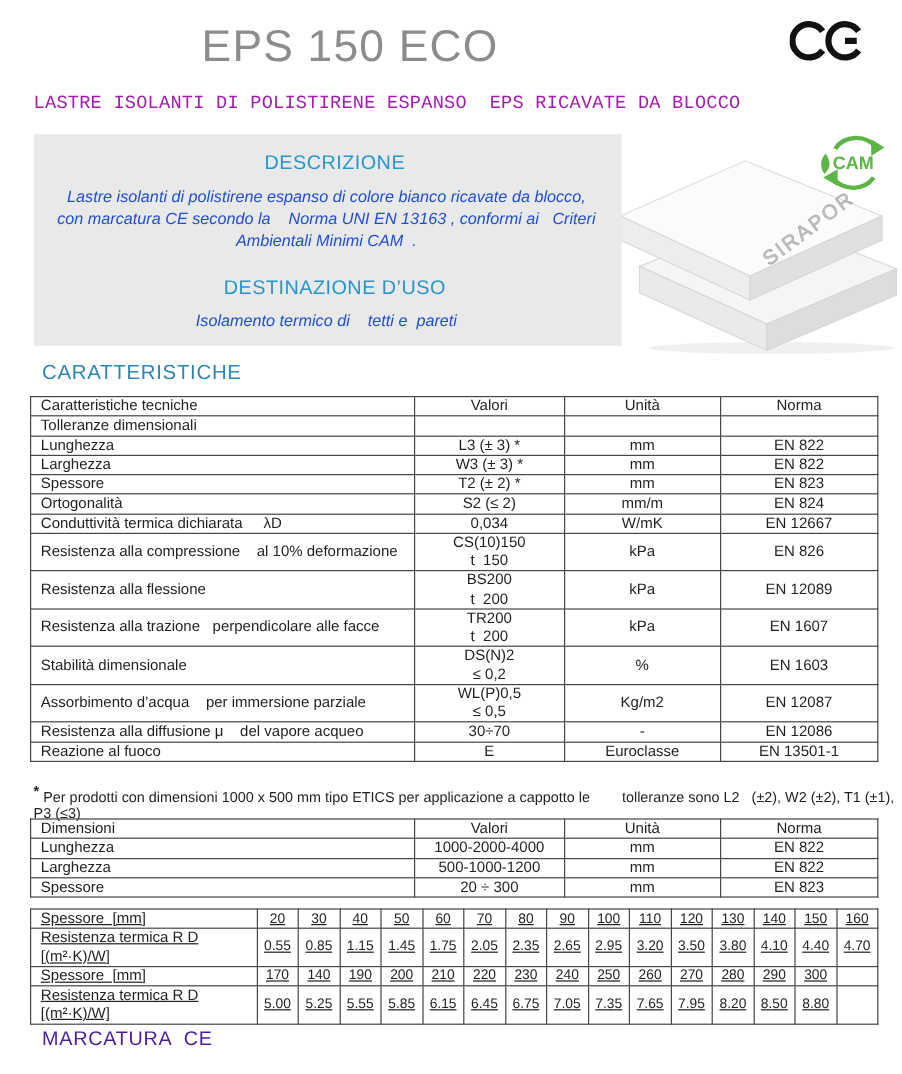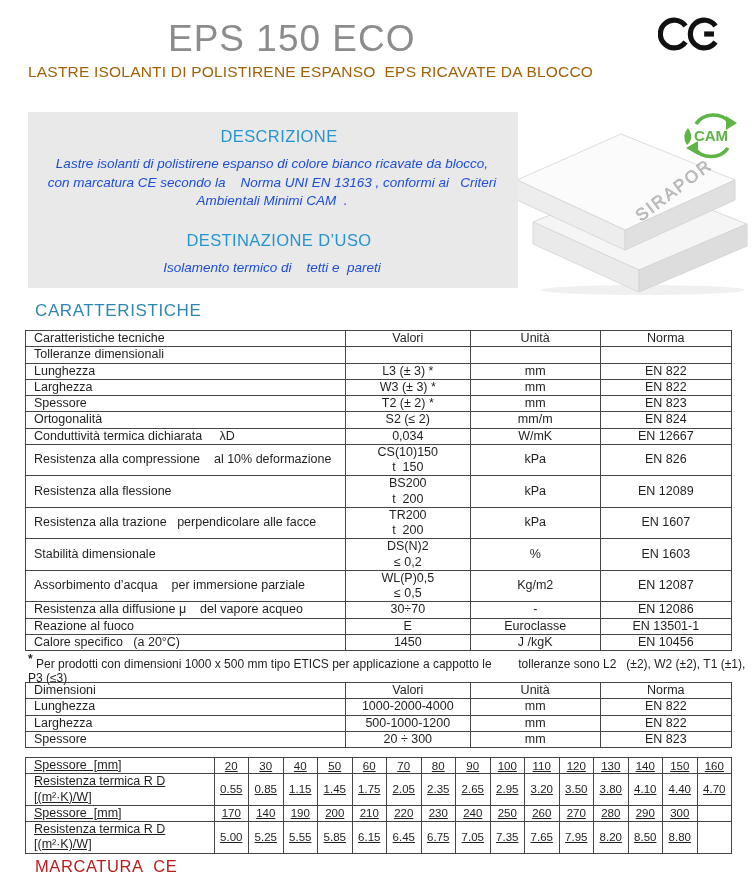--- a/index.html
+++ b/index.html
@@ -2,35 +2,35 @@
 <html><head>
 <meta charset="utf-8">
 <style>
   html,body{margin:0;padding:0;background:#ffffff;}
   .page{position:relative;width:752px;height:895px;background:#ffffff;overflow:hidden;
         font-family:"Liberation Sans","DejaVu Sans",sans-serif;color:#222;}
 
   .title{position:absolute;left:168px;top:20px;font-size:37px;line-height:1;
          color:#8c8c8c;letter-spacing:1px;white-space:pre;}
   .ce-mark{position:absolute;left:658px;top:15px;width:60px;height:38px;}
-  .subtitle{position:absolute;left:28px;top:63px;font-size:15.5px;color:#a16207;
-            letter-spacing:.2px;white-space:pre;}
+  .subtitle{position:absolute;left:28px;top:77px;font-size:15.5px;color:#a21caf;
+            letter-spacing:.2px;white-space:pre;font-family:Liberation Mono, monospace;}
 
   .info-box{position:absolute;left:28px;top:112px;width:490px;height:176px;background:#e9e9e9;text-align:center;}
   .box-head{margin:0;padding:0;font-size:16.5px;font-weight:normal;color:#2596cd;letter-spacing:.4px;}
   .box-head.first{margin:15px 0 0 12px;}
   .box-head.second{margin:20px 0 0 12px;}
   .box-body{margin:9px 14px 0 12px;font-size:13.5px;line-height:1.38;color:#1d4ed8;white-space:pre-wrap;font-style:italic;}
 
   .product-image{position:absolute;left:505px;top:122px;width:247px;height:174px;}
   .cam-logo{position:absolute;left:681px;top:108px;width:60px;height:54px;}
 
   .section-head{position:absolute;font-size:17px;color:#2e86b2;letter-spacing:.6px;white-space:pre;}
   .h-carat{left:35px;top:301px;}
-  .h-marc{left:35px;top:857px;color:#b91c1c;font-size:16.5px;}
+  .h-marc{left:35px;top:857px;color:#4c1d95;font-size:16.5px;}
 
   table{border-collapse:collapse;table-layout:fixed;width:707px;font-size:12.5px;color:#1f1f1f;}
   td{border:1px solid #454545;padding:0 6px;text-align:center;vertical-align:middle;
      height:15px;line-height:1.22;white-space:pre-wrap;overflow:hidden;}
   td:first-child{text-align:left;padding-left:8px;}
   .tbl1{position:absolute;left:25px;top:330px;border-radius:26px;}
   .tbl2{position:absolute;left:25px;top:682px;}
   .tbl3{position:absolute;left:25px;top:757px;text-decoration:underline;}
   .tbl3 td{padding:0 1px;font-size:11.5px;}
   .tbl3 td:first-child{padding-left:8px;font-size:12.5px;}
@@ -181,26 +181,20 @@
           <td>Resistenza alla diffusione μ    del vapore acqueo</td>
           <td>30÷70</td>
           <td>-</td>
           <td>EN 12086</td>
         </tr>
         <tr>
           <td>Reazione al fuoco</td>
           <td>E</td>
           <td>Euroclasse</td>
           <td>EN 13501-1</td>
-        </tr>
-        <tr>
-          <td>Calore specifico   (a 20°C)</td>
-          <td>1450</td>
-          <td>J /kgK</td>
-          <td>EN 10456</td>
         </tr>
       </tbody>
   </table>
 
   <div class="footnote"><sup>*</sup><span> Per prodotti con dimensioni 1000 x 500 mm tipo ETICS per applicazione a cappotto le        tolleranze sono L2   (±2), W2 (±2), T1 (±1), P3 (≤3)</span></div>
 
   <table class="tbl2">
     <colgroup>
         <col style="width:45.3%">
         <col style="width:17.7%">

